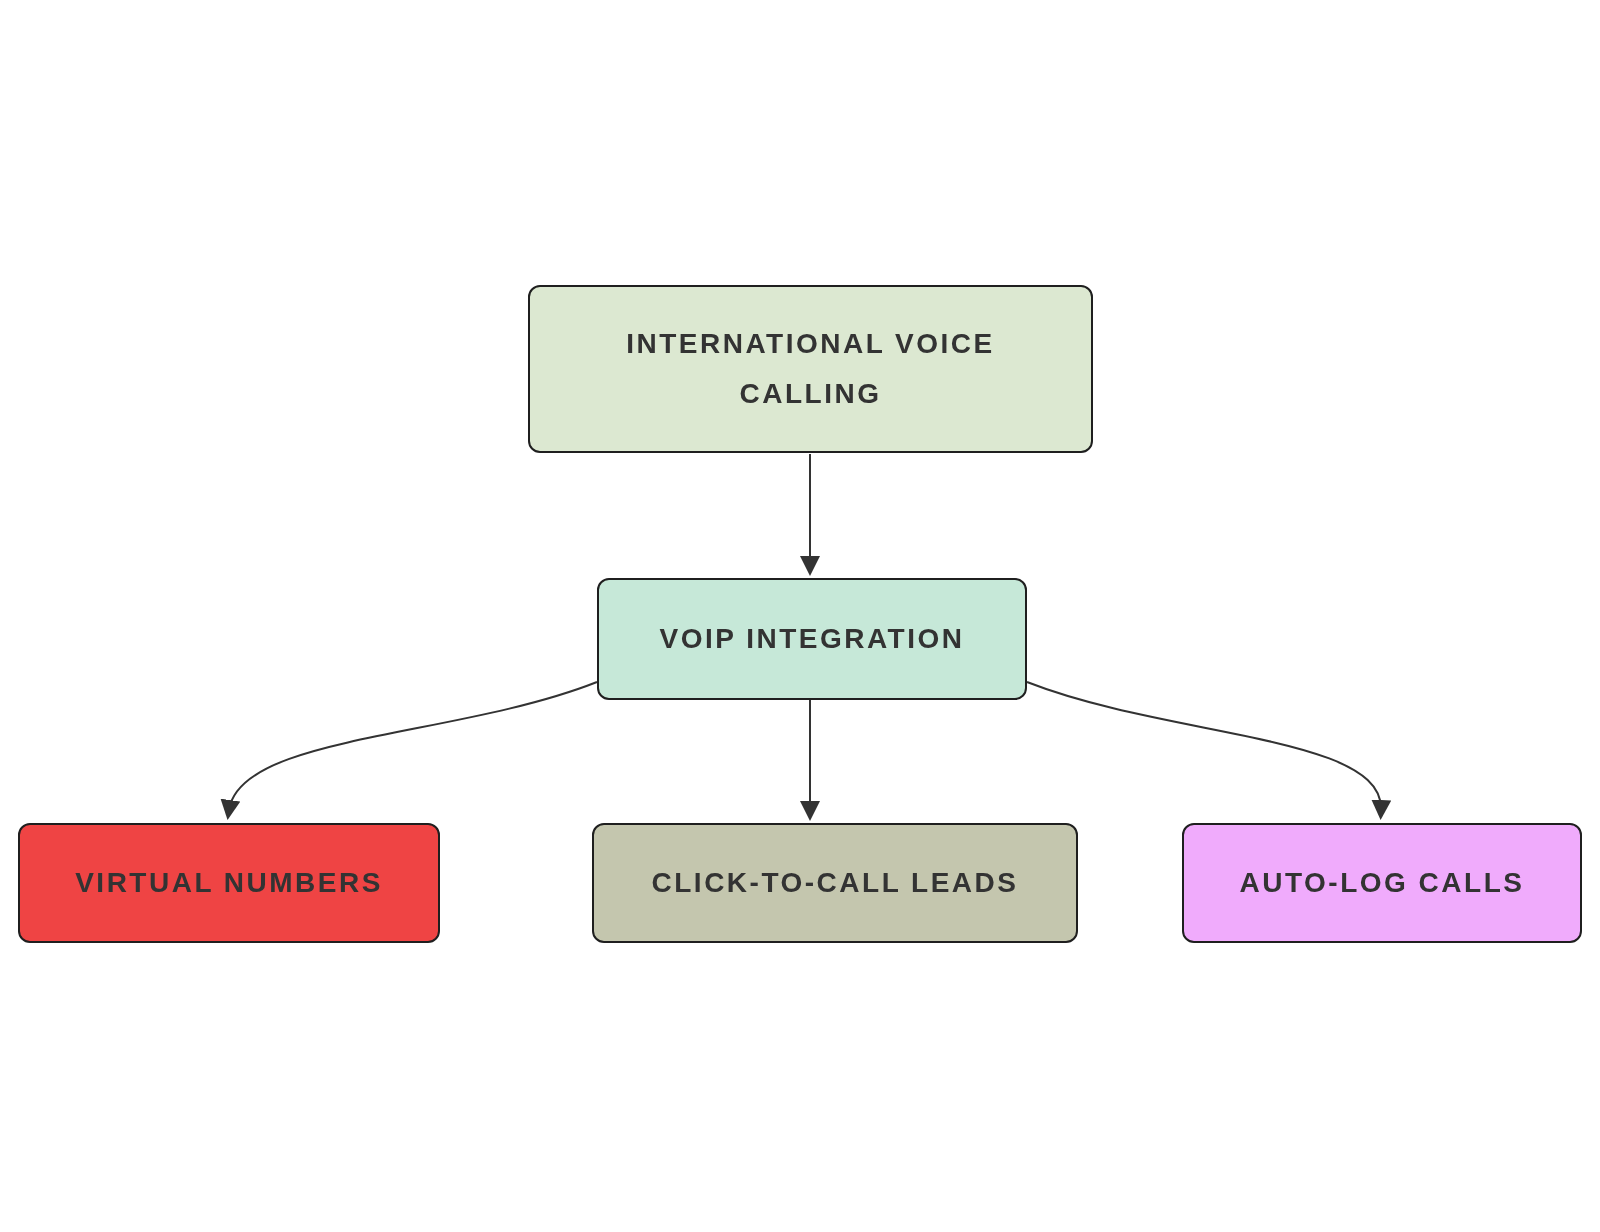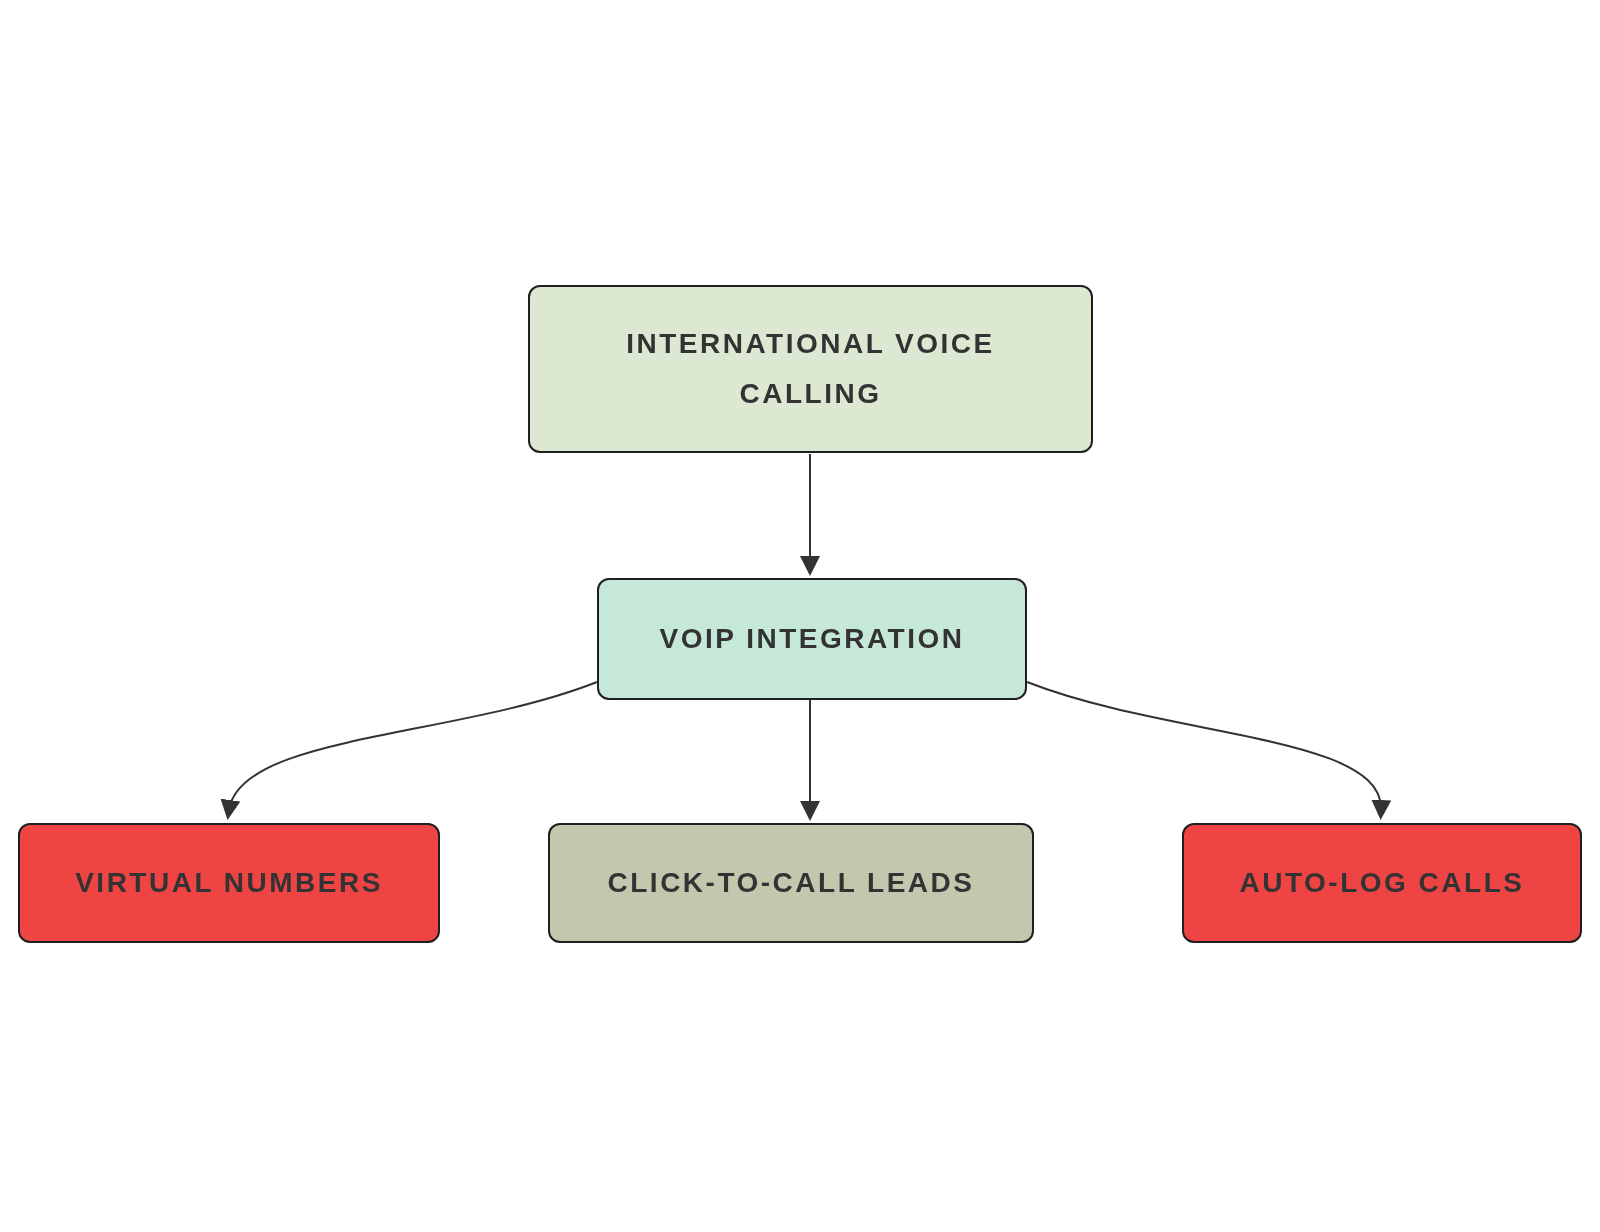--- a/index.html
+++ b/index.html
@@ -41,21 +41,21 @@
     font-size: 28px;
     font-weight: bold;
     letter-spacing: 2.5px;
     line-height: 50px;
     text-transform: uppercase;
     padding: 0 26px;
   }
   .node-top      { left: 528px;  top: 285px; width: 565px; height: 168px; }
   .node-voip     { left: 597px;  top: 578px; width: 430px; height: 122px; }
   .node-virtual  { left: 18px;   top: 823px; width: 422px; height: 120px; }
-  .node-click    { left: 548px;  top: 823px; width: 486px; height: 120px; }
+  .node-click    { left: 592px;  top: 823px; width: 486px; height: 120px; }
   .node-autolog  { left: 1182px; top: 823px; width: 400px; height: 120px; }
 </style>
 </head>
 <body>
 
 <div class="canvas">
 
   <svg class="edges-layer" viewBox="0 0 1600 1232" xmlns="http://www.w3.org/2000/svg">
     <defs>
       <marker id="arrowhead" viewBox="0 0 10 10" refX="5" refY="5" markerWidth="10" markerHeight="10" orient="auto-start-reverse">
@@ -77,17 +77,17 @@
   </div>
 
   <div class="node node-virtual" style="background-color: #ef4444;">
     <span class="node-label">VIRTUAL NUMBERS</span>
   </div>
 
   <div class="node node-click" style="background-color: rgb(196, 198, 174);">
     <span class="node-label">CLICK-TO-CALL LEADS</span>
   </div>
 
-  <div class="node node-autolog" style="background-color: #ef4444;">
+  <div class="node node-autolog" style="background-color: #f0abfc;">
     <span class="node-label">AUTO-LOG CALLS</span>
   </div>
 
 </div>
 
 </body></html>

